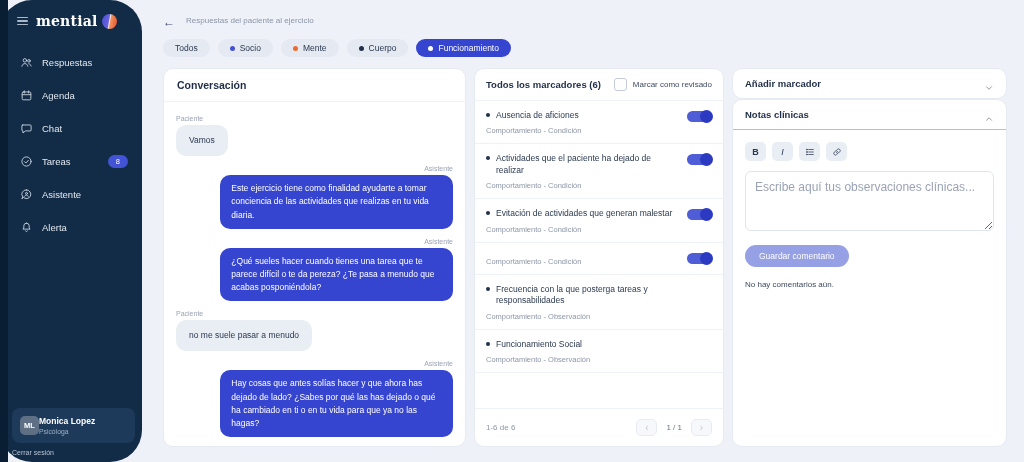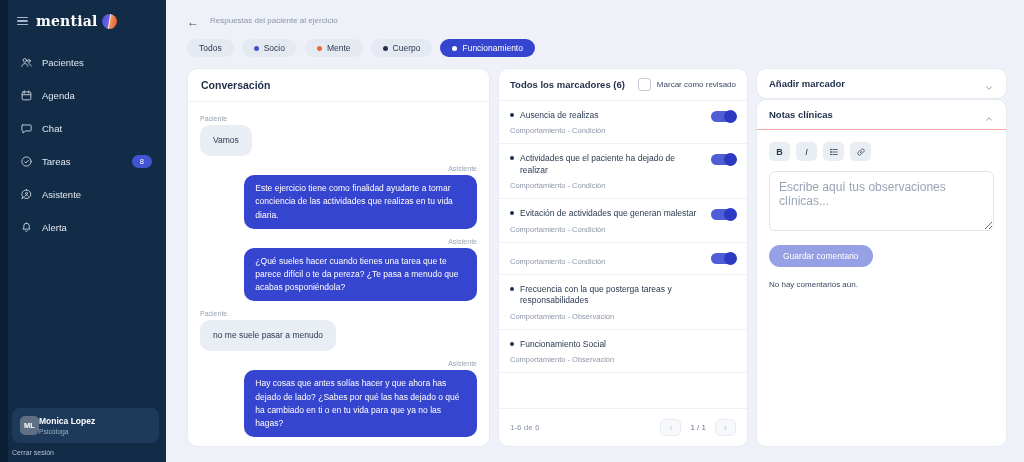--- a/index.html
+++ b/index.html
@@ -1,21 +1,21 @@
 <!DOCTYPE html>
 <html><head>
 <meta charset="utf-8">
 <style>
   * { margin:0; padding:0; box-sizing:border-box; }
   html,body { width:1024px; height:462px; overflow:hidden; }
   body { font-family:"Liberation Sans", sans-serif; background:#eef1f8; color:#22304d; }
   .app { display:flex; width:1024px; height:462px; }
 
   
-  .sidebar { width:166px; background:#122c47; position:relative; display:flex; flex-direction:column; flex:none; }
+  .sidebar { width:142px; background:#122c47; position:relative; display:flex; flex-direction:column; flex:none;border-radius:32px; }
   .edge-strip { position:absolute; left:0; top:0; width:8px; height:100%; background:#0a1e33; }
   .sidebar-inner { position:relative; display:flex; flex-direction:column; height:100%; padding-left:8px; }
   .sidebar-header { display:flex; align-items:center; gap:8px; padding:13px 8px 16px 9px; }
   .hamburger { width:11px; display:flex; flex-direction:column; gap:2px; cursor:pointer; }
   .hamburger span { display:block; height:1.6px; background:#aab7c6; border-radius:1px; }
   .logo { display:flex; align-items:center; gap:5px; }
   .logo-text { font-family:"DejaVu Serif", serif; font-weight:700; font-size:14px; color:#ffffff; letter-spacing:.2px; }
   .logo-orb { width:15px; height:15px; border-radius:50%;
     background:linear-gradient(100deg,#474fd6 0%,#6a64dc 44%,#f4ede6 50%,#f2915c 56%,#e8502e 100%); }
   .nav { display:flex; flex-direction:column; gap:3px; padding:2px 0; }
@@ -114,21 +114,21 @@
       <nav class="nav">
           <div class="nav-item">
             <span class="nav-icon">
               <svg viewBox="0 0 24 24">
                 <circle cx="9" cy="8" r="3.2"></circle>
                 <path d="M3.5 19c.6-3.2 2.9-5 5.5-5s4.9 1.8 5.5 5"></path>
                 <circle cx="16.5" cy="9" r="2.4"></circle>
                 <path d="M16.2 14.3c2.2.3 3.8 1.9 4.3 4.2"></path>
               </svg>
             </span>
-            <span>Pacientes</span>
+            <span>Respuestas</span>
           </div>
           <div class="nav-item">
             <span class="nav-icon">
               <svg viewBox="0 0 24 24">
                 <rect x="4" y="5.5" width="16" height="14.5" rx="2"></rect>
                 <path d="M8 3.5v4M16 3.5v4M4 10.5h16"></path>
               </svg>
             </span>
             <span>Agenda</span>
           </div>
@@ -224,21 +224,21 @@
           <div class="markers-title">Todos los marcadores (6)</div>
           <div class="review">
             <div class="checkbox"></div>
             <div class="review-label">Marcar como revisado</div>
           </div>
         </div>
         <div id="markers-list">
             <div class="marker-item">
               <div class="marker-title-row">
                 <span class="marker-dot"></span>
-                <span>Ausencia de realizas</span>
+                <span>Ausencia de aficiones</span>
               </div>
               <div class="marker-meta">Comportamiento - Condición</div>
               <div class="toggle"></div>
             </div>
             <div class="marker-item">
               <div class="marker-title-row">
                 <span class="marker-dot"></span>
                 <span>Actividades que el paciente ha dejado de realizar</span>
               </div>
               <div class="marker-meta">Comportamiento - Condición</div>

